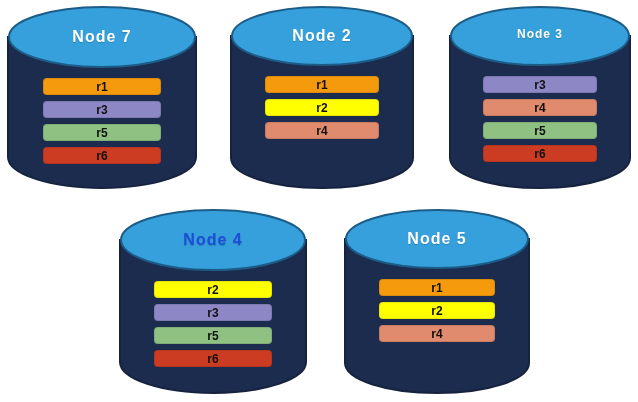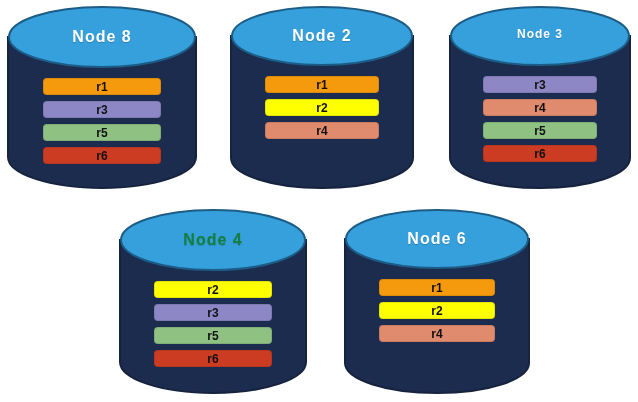--- a/index.html
+++ b/index.html
@@ -72,21 +72,21 @@
 </style>
 </head>
 <body>
 
 <div id="diagram" style="background: rgb(255, 255, 255);">
     <div class="node" style="left: 8px; top: 6px; width: 188px; height: 182px;">
       <svg width="188" height="182" viewBox="0 0 188 182">
         <path d="M 0 31 L 0 151 A 94 31 0 0 0 188 151 L 188 31 Z" fill="#1C2C4E" stroke="#16233E" stroke-width="2"></path>
         <ellipse cx="94" cy="31" rx="93" ry="30" fill="#35A0DC" stroke="#1C5C86" stroke-width="2"></ellipse>
       </svg>
-      <div class="node-label" style="top: 22px; font-size: 16px; color: rgb(255, 255, 255);">Node 8</div>
+      <div class="node-label" style="top: 22px; font-size: 16px; color: rgb(255, 255, 255);">Node 7</div>
       <div class="shards" style="top: 72px; padding-left: 35px; padding-right: 35px; gap: 6px;">
         <div class="shard" style="background: rgb(245, 154, 12); height: 17px; font-size: 12px;">r1</div>
         <div class="shard" style="background: rgb(142, 135, 198); height: 17px; font-size: 12px;">r3</div>
         <div class="shard" style="background: rgb(143, 193, 131); height: 17px; font-size: 12px;">r5</div>
         <div class="shard" style="background: rgb(204, 60, 34); height: 17px; font-size: 12px;">r6</div>
       </div>
     </div>
     <div class="node" style="left: 231px; top: 6px; width: 182px; height: 182px;">
       <svg width="182" height="182" viewBox="0 0 182 182">
         <path d="M 0 30 L 0 152 A 91 30 0 0 0 182 152 L 182 30 Z" fill="#1C2C4E" stroke="#16233E" stroke-width="2"></path>
@@ -110,33 +110,33 @@
         <div class="shard" style="background: rgb(224, 138, 110); height: 17px; font-size: 12px;">r4</div>
         <div class="shard" style="background: rgb(143, 193, 131); height: 17px; font-size: 12px;">r5</div>
         <div class="shard" style="background: rgb(204, 60, 34); height: 17px; font-size: 12px;">r6</div>
       </div>
     </div>
     <div class="node" style="left: 120px; top: 209px; width: 186px; height: 184px;">
       <svg width="186" height="184" viewBox="0 0 186 184">
         <path d="M 0 31 L 0 153 A 93 31 0 0 0 186 153 L 186 31 Z" fill="#1C2C4E" stroke="#16233E" stroke-width="2"></path>
         <ellipse cx="93" cy="31" rx="92" ry="30" fill="#35A0DC" stroke="#1C5C86" stroke-width="2"></ellipse>
       </svg>
-      <div class="node-label" style="top: 22px; font-size: 16px; color: #15803d;">Node 4</div>
+      <div class="node-label" style="top: 22px; font-size: 16px; color: #1d4ed8;">Node 4</div>
       <div class="shards" style="top: 72px; padding-left: 34px; padding-right: 34px; gap: 6px;">
         <div class="shard" style="background: rgb(255, 255, 0); height: 17px; font-size: 12px;">r2</div>
         <div class="shard" style="background: rgb(142, 135, 198); height: 17px; font-size: 12px;">r3</div>
         <div class="shard" style="background: rgb(143, 193, 131); height: 17px; font-size: 12px;">r5</div>
         <div class="shard" style="background: rgb(204, 60, 34); height: 17px; font-size: 12px;">r6</div>
       </div>
     </div>
     <div class="node" style="left: 345px; top: 209px; width: 184px; height: 184px;">
       <svg width="184" height="184" viewBox="0 0 184 184">
         <path d="M 0 30 L 0 154 A 92 30 0 0 0 184 154 L 184 30 Z" fill="#1C2C4E" stroke="#16233E" stroke-width="2"></path>
         <ellipse cx="92" cy="30" rx="91" ry="29" fill="#35A0DC" stroke="#1C5C86" stroke-width="2"></ellipse>
       </svg>
-      <div class="node-label" style="top: 21px; font-size: 16px; color: rgb(255, 255, 255);">Node 6</div>
+      <div class="node-label" style="top: 21px; font-size: 16px; color: rgb(255, 255, 255);">Node 5</div>
       <div class="shards" style="top: 70px; padding-left: 34px; padding-right: 34px; gap: 6px;">
         <div class="shard" style="background: rgb(245, 154, 12); height: 17px; font-size: 12px;">r1</div>
         <div class="shard" style="background: rgb(255, 255, 0); height: 17px; font-size: 12px;">r2</div>
         <div class="shard" style="background: rgb(224, 138, 110); height: 17px; font-size: 12px;">r4</div>
       </div>
     </div>
   </div>
 
 </body></html>

